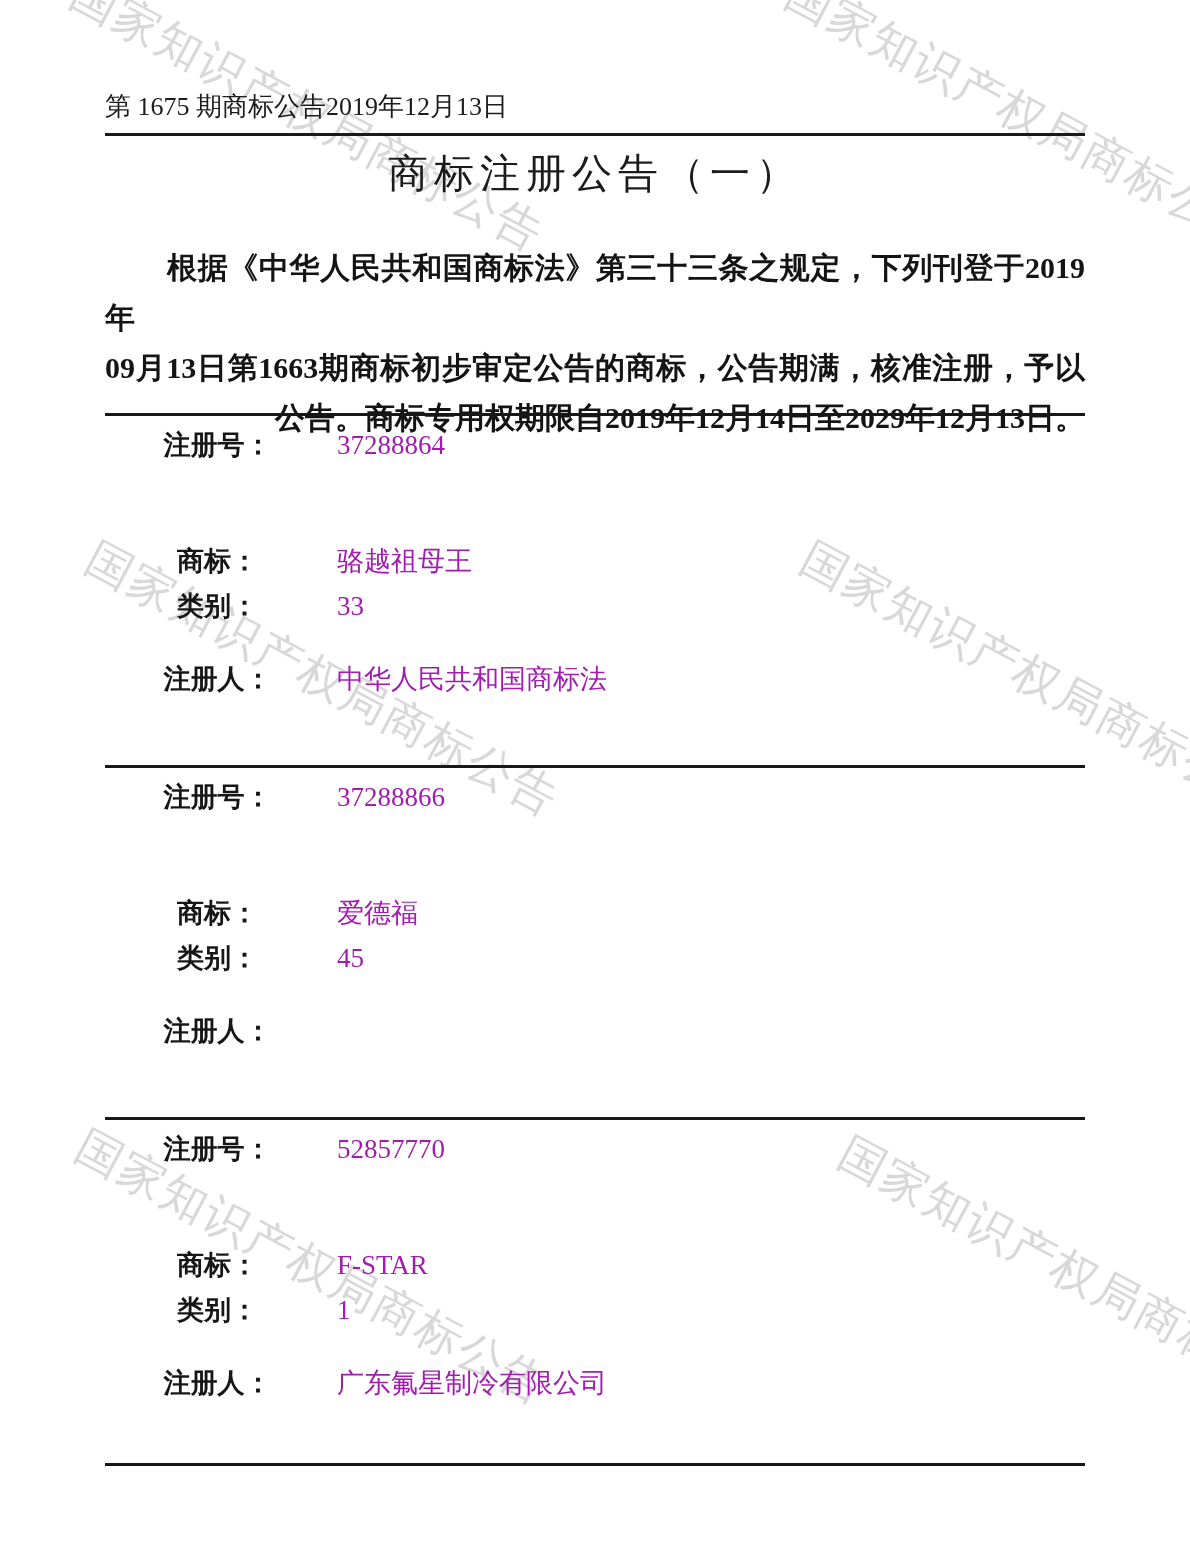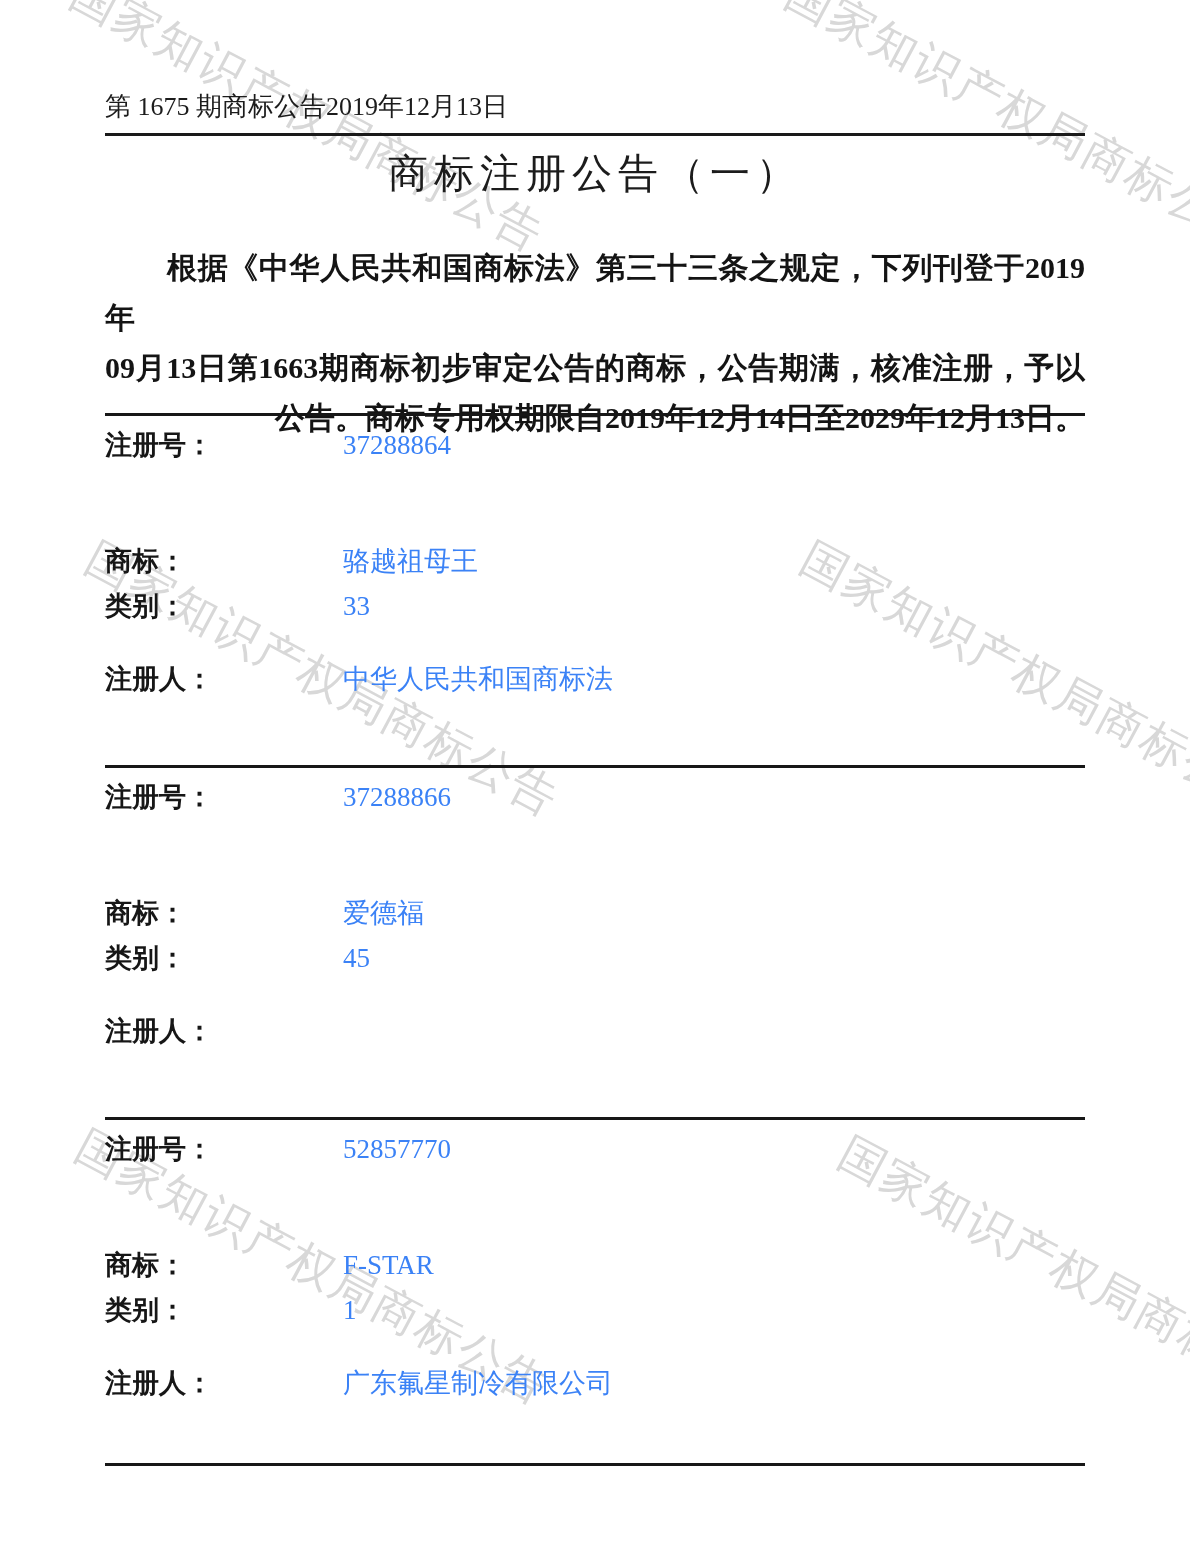--- a/index.html
+++ b/index.html
@@ -58,23 +58,23 @@
   .record.rec-1{top:413px;}
   .record.rec-2{top:765px;}
   .record.rec-3{top:1117px;}
   .row{position:absolute;left:0;width:100%;height:44px;line-height:44px;font-size:27px;}
   .row.f1{top:10px;}
   .row.f2{top:96px;margin-top:30px;}
   .row.f3{top:171px;}
   .row.f4{top:244px;}
   .row .lab{
     position:absolute;left:0;width:225px;
-    text-align:left;font-weight:700;color:#161616;
+    text-align:center;font-weight:700;color:#161616;
   }
-  .row .val{position:absolute;left:238px;color:#3b82f6;}
+  .row .val{position:absolute;left:232px;color:#a21caf;}
 </style>
 </head>
 <body>
 
 <div class="sheet">
 
   <div class="wm wm-1" style="color: rgb(216, 216, 216);">国家知识产权局商标公告</div>
   <div class="wm wm-2" style="color: rgb(216, 216, 216);">国家知识产权局商标公告</div>
   <div class="wm wm-3" style="color: rgb(216, 216, 216);">国家知识产权局商标公告</div>
   <div class="wm wm-4" style="color: rgb(216, 216, 216);">国家知识产权局商标公告</div>

